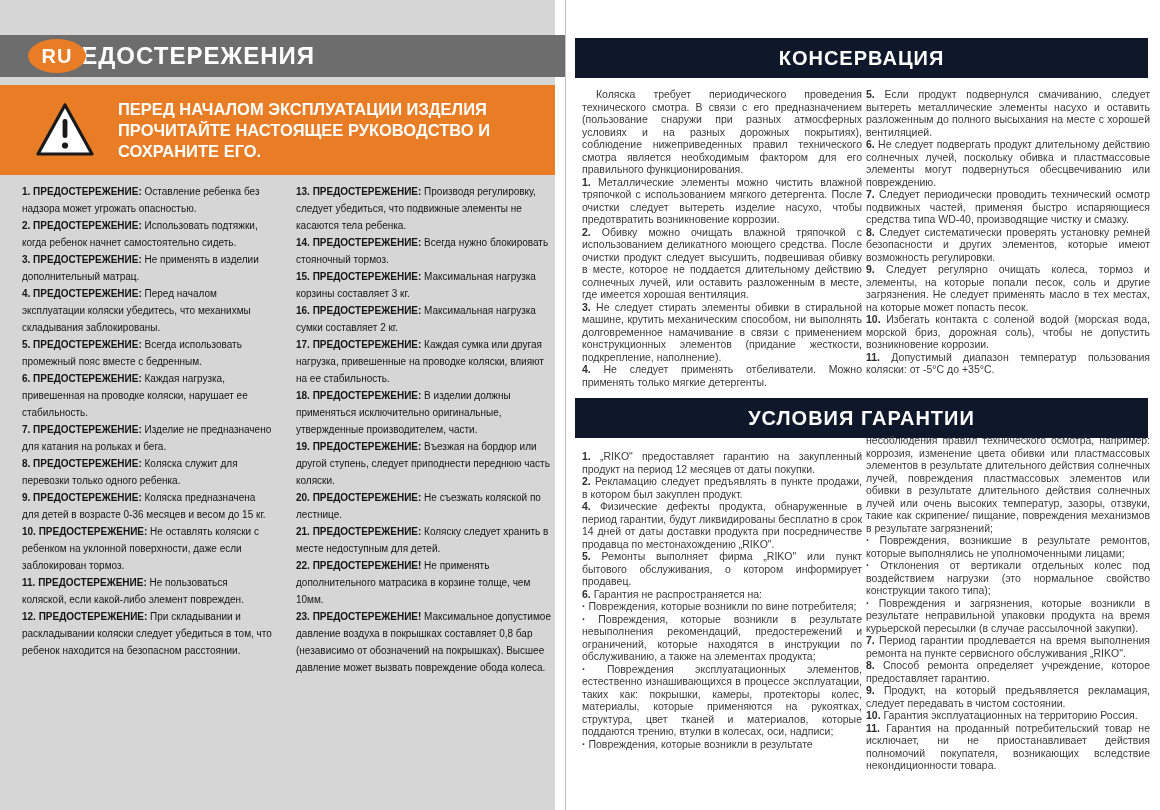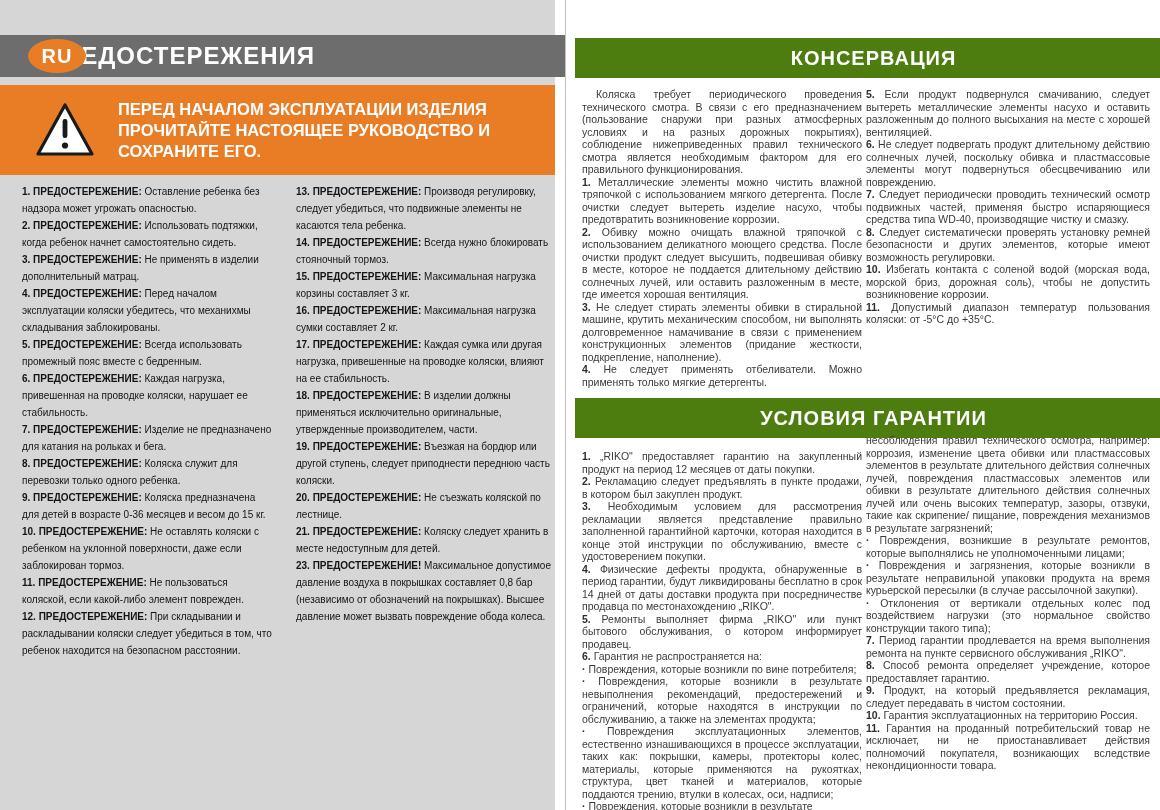--- a/index.html
+++ b/index.html
@@ -31,23 +31,23 @@
   .warn-tri{flex:0 0 auto;margin-right:16px;}
   .notice-text{color:#fff;font-weight:bold;font-size:16.5px;line-height:21px;}
   .wcol{position:absolute;top:183px;font-size:10px;line-height:17px;color:#141414;}
   .wcol1{left:22px;width:252px;}
   .wcol2{left:296px;width:258px;}
   .wcol p{margin:0;}
   .wcol b{font-weight:bold;}
   
   .right-page{position:absolute;left:566px;top:0;width:594px;height:810px;background:#fff;}
   .rbar{
-    position:absolute;left:9px;width:573px;height:40px;background:#4d7c0f;
+    position:absolute;left:9px;width:573px;height:40px;background:#0f172a;
     color:#fff;font-weight:bold;font-size:20px;letter-spacing:1px;
-    display:flex;align-items:center;justify-content:center;padding-left:12px;
+    display:flex;align-items:center;justify-content:center;
   }
   .rbar1{top:38px;}
   .rbar2{top:398px;}
   .rcol{
     position:absolute;font-size:10.5px;line-height:12.5px;color:#3a3a3a;
     text-align:justify;
   }
   .rcol p{margin:0;}
   .rcol b{font-weight:bold;color:#2e2e2e;}
   .s1c1{left:16px;top:88px;width:280px;}
@@ -100,20 +100,21 @@
 
   <p class="witem"><b>13. ПРЕДОСТЕРЕЖЕНИЕ: </b><span>Производя регулировку, следует убедиться, что подвижные элементы не касаются тела ребенка.</span></p>
       <p class="witem"><b>14. ПРЕДОСТЕРЕЖЕНИЕ: </b><span>Всегда нужно блокировать стояночный тормоз.</span></p>
       <p class="witem"><b>15. ПРЕДОСТЕРЕЖЕНИЕ: </b><span>Максимальная нагрузка корзины составляет 3 кг.</span></p>
       <p class="witem"><b>16. ПРЕДОСТЕРЕЖЕНИЕ: </b><span>Максимальная нагрузка сумки составляет 2 кг.</span></p>
       <p class="witem"><b>17. ПРЕДОСТЕРЕЖЕНИЕ: </b><span>Каждая сумка или другая нагрузка, привешенные на проводке коляски, влияют на ее стабильность.</span></p>
       <p class="witem"><b>18. ПРЕДОСТЕРЕЖЕНИЕ: </b><span>В изделии должны применяться исключительно оригинальные, утвержденные производителем, части.</span></p>
       <p class="witem"><b>19. ПРЕДОСТЕРЕЖЕНИЕ: </b><span>Въезжая на бордюр или другой ступень, следует приподнести переднюю часть коляски.</span></p>
       <p class="witem"><b>20. ПРЕДОСТЕРЕЖЕНИЕ: </b><span>Не съезжать коляской по лестнице.</span></p>
       <p class="witem"><b>21. ПРЕДОСТЕРЕЖЕНИЕ: </b><span>Коляску следует хранить в месте недоступным для детей.</span></p>
+      <p class="witem"><b>22. ПРЕДОСТЕРЕЖЕНИЕ! </b><span>Не применять дополнительного матрасика в корзине толще, чем 10мм.</span></p>
       <p class="witem"><b>23. ПРЕДОСТЕРЕЖЕНИЕ! </b><span>Максимальное допустимое давление воздуха в покрышках составляет 0,8 бар (независимо от обозначений на покрышках). Высшее давление может вызвать повреждение обода колеса.</span></p>
     </div>
 
 </div>
 
 <div class="divider"></div>
 
 <div class="right-page">
 
   <div class="rbar rbar1">
@@ -128,48 +129,48 @@
       <p><b>3. </b><span>Не следует стирать элементы обивки в стиральной машине, крутить механическим способом, ни выполнять долговременное намачивание в связи с применением конструкционных элементов (придание жесткости, подкрепление, наполнение).</span></p>
       <p><b>4. </b><span>Не следует применять отбеливатели. Можно применять только мягкие детергенты.</span></p>
     </div>
 
   <div class="rcol s1c2">
 
   <p><b>5. </b><span>Если продукт подвернулся смачиванию, следует вытереть металлические элементы насухо и оставить разложенным до полного высыхания на месте с хорошей вентиляцией.</span></p>
       <p><b>6. </b><span>Не следует подвергать продукт длительному действию солнечных лучей, поскольку обивка и пластмассовые элементы могут подвернуться обесцвечиванию или повреждению.</span></p>
       <p><b>7. </b><span>Следует периодически проводить технический осмотр подвижных частей, применяя быстро испаряющиеся средства типа WD-40, производящие чистку и смазку.</span></p>
       <p><b>8. </b><span>Следует систематически проверять установку ремней безопасности и других элементов, которые имеют возможность регулировки.</span></p>
+      <p><b>9. </b><span>Следует регулярно очищать колеса, тормоз и элементы, на которые попали песок, соль и другие загрязнения. Не следует применять масло в тех местах, на которые может попасть песок.</span></p>
       <p><b>10. </b><span>Избегать контакта с соленой водой (морская вода, морской бриз, дорожная соль), чтобы не допустить возникновение коррозии.</span></p>
       <p><b>11. </b><span>Допустимый диапазон температур пользования коляски: от -5°C до +35°C.</span></p>
     </div>
 
   <div class="rbar rbar2">
     <span>УСЛОВИЯ ГАРАНТИИ</span>
   </div>
 
   <div class="rcol s2c1">
 
   <p><b>1. </b><span>„RIKO" предоставляет гарантию на закупленный продукт на период 12 месяцев от даты покупки.</span></p>
       <p><b>2. </b><span>Рекламацию следует предъявлять в пункте продажи, в котором был закуплен продукт.</span></p>
-      <p><b>3. </b><span>Необходимым условием для рассмотрения рекламации является представление правильно заполненной гарантийной карточки, которая находится в конце этой инструкции по обслуживанию, вместе с удостоверением покупки.</span></p>
       <p><b>4. </b><span>Физические дефекты продукта, обнаруженные в период гарантии, будут ликвидированы бесплатно в срок 14 дней от даты доставки продукта при посредничестве продавца по местонахождению „RIKO".</span></p>
       <p><b>5. </b><span>Ремонты выполняет фирма „RIKO" или пункт бытового обслуживания, о котором информирует продавец.</span></p>
       <p><b>6. </b><span>Гарантия не распространяется на:</span></p>
       <p><b>· </b><span>Повреждения, которые возникли по вине потребителя;</span></p>
       <p><b>· </b><span>Повреждения, которые возникли в результате невыполнения рекомендаций, предостережений и ограничений, которые находятся в инструкции по обслуживанию, а также на элементах продукта;</span></p>
       <p><b>· </b><span>Повреждения эксплуатационных элементов, естественно изнашивающихся в процессе эксплуатации, таких как: покрышки, камеры, протекторы колес, материалы, которые применяются на рукоятках, структура, цвет тканей и материалов, которые поддаются трению, втулки в колесах, оси, надписи;</span></p>
       <p><b>· </b><span>Повреждения, которые возникли в результате</span></p>
     </div>
 
   <div class="rcol s2c2">
 
   <p><b></b><span>несоблюдения правил технического осмотра, например: коррозия, изменение цвета обивки или пластмассовых элементов в результате длительного действия солнечных лучей, повреждения пластмассовых элементов или обивки в результате длительного действия солнечных лучей или очень высоких температур, зазоры, отзвуки, такие как скрипение/ пищание, повреждения механизмов в результате загрязнений;</span></p>
       <p><b>· </b><span>Повреждения, возникшие в результате ремонтов, которые выполнялись не уполномоченными лицами;</span></p>
+      <p><b>· </b><span>Отклонения от вертикали отдельных колес под воздействием нагрузки (это нормальное свойство конструкции такого типа);</span></p>
       <p><b>· </b><span>Повреждения и загрязнения, которые возникли в результате неправильной упаковки продукта на время курьерской пересылки (в случае рассылочной закупки).</span></p>
-      <p><b>· </b><span>Отклонения от вертикали отдельных колес под воздействием нагрузки (это нормальное свойство конструкции такого типа);</span></p>
       <p><b>7. </b><span>Период гарантии продлевается на время выполнения ремонта на пункте сервисного обслуживания „RIKO".</span></p>
       <p><b>8. </b><span>Способ ремонта определяет учреждение, которое предоставляет гарантию.</span></p>
       <p><b>9. </b><span>Продукт, на который предъявляется рекламация, следует передавать в чистом состоянии.</span></p>
       <p><b>10. </b><span>Гарантия эксплуатационных на территорию Россия.</span></p>
       <p><b>11. </b><span>Гарантия на проданный потребительский товар не исключает, ни не приостанавливает действия полномочий покупателя, возникающих вследствие некондиционности товара.</span></p>
     </div>
 
 </div>
 
 </body></html>

